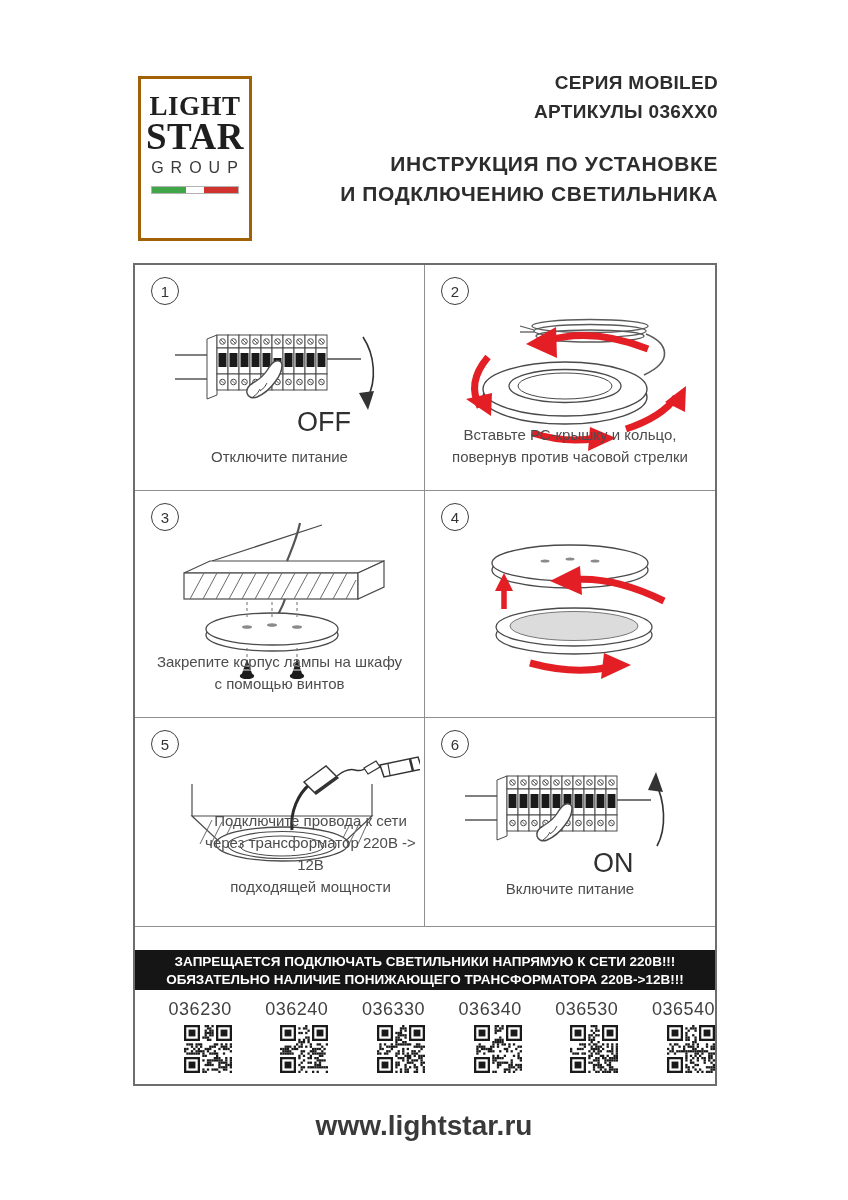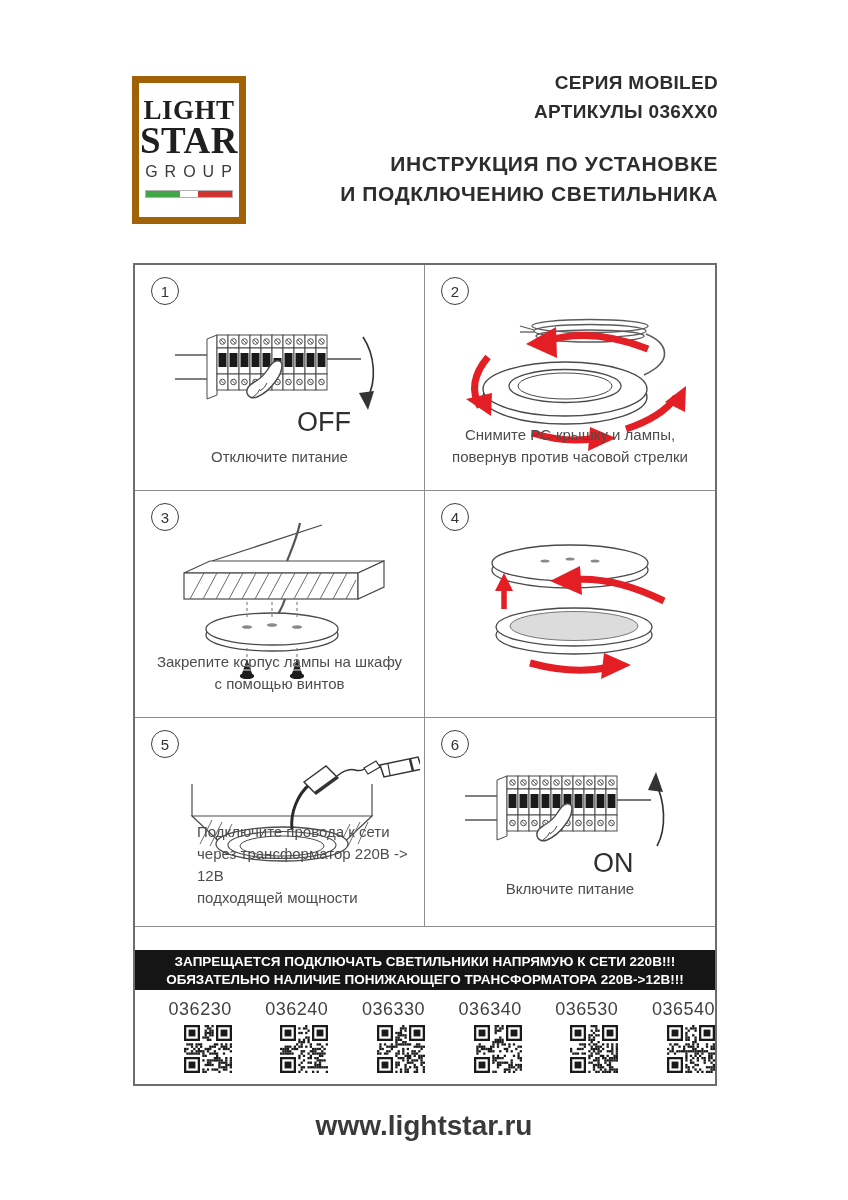--- a/index.html
+++ b/index.html
@@ -2,22 +2,22 @@
 <html style="--accent-red: #e31e24; --flag-green: #41a648; --flag-red: #d1342f; --warning-bg: #151515; --text-dark: #2d2d2d; --caption-gray: #4d4d4d;"><head>
 <meta charset="utf-8">
 <style>
   html,body{margin:0;padding:0;background:#fff;}
   .page{
     position:relative;width:848px;height:1200px;background:#fff;overflow:hidden;
     font-family:"Liberation Sans",sans-serif;color:var(--text-dark,#2d2d2d);
   }
   
   .logo-box{
-    position:absolute;left:132px;top:76px;width:114px;height:148px;
-    border:7px solid #a16207;background:#fff;text-align:center;box-sizing:border-box;
+    position:absolute;left:138px;top:76px;width:114px;height:165px;
+    border:3px solid #a16207;background:#fff;text-align:center;box-sizing:border-box;
   }
   .logo-word1{font-family:"Liberation Serif",serif;font-weight:700;font-size:27px;letter-spacing:.5px;line-height:27px;margin-top:14px;color:#1f1f1f;}
   .logo-word2{font-family:"Liberation Serif",serif;font-weight:700;font-size:37px;letter-spacing:.5px;line-height:34px;color:#1f1f1f;}
   .logo-word3{font-size:16px;letter-spacing:7px;margin-top:5px;margin-left:6px;color:#3a3a3a;}
   .logo-flag{display:flex;width:86px;height:6px;margin:9px auto 0;border:1px solid #b3b3b3;}
   .logo-flag .fg{flex:4;background:var(--flag-green,#41a648);}
   .logo-flag .fw{flex:2;background:#fff;}
   .logo-flag .fr{flex:4;background:var(--flag-red,#d1342f);}
   .header-text{position:absolute;right:130px;top:68px;text-align:right;}
   .series-line{font-size:19px;font-weight:700;line-height:29px;letter-spacing:.3px;}
@@ -34,21 +34,21 @@
   .badge{
     position:absolute;left:16px;top:12px;width:28px;height:28px;border:1.4px solid #3f3f3f;
     border-radius:50%;display:flex;align-items:center;justify-content:center;
     font-size:15px;color:#333;background:#fff;box-sizing:border-box;
   }
   .illus{position:absolute;left:50%;transform:translateX(-50%);}
   .caption{
     position:absolute;left:0;right:0;bottom:22px;text-align:center;
     font-size:15px;line-height:22px;color:var(--caption-gray,#4d4d4d);
   }
-  .caption.left-align{text-align:left;padding-left:62px;bottom:17px;}
+  .caption.left-align{text-align:center;padding-left:62px;bottom:28px;}
   .caption.low{bottom:26px;}
   svg text{font-family:"Liberation Sans",sans-serif;}
   
   .warning{
     height:40px;background:var(--warning-bg,#151515);color:#fff;text-align:center;
     font-weight:700;font-size:13.5px;line-height:18px;padding-top:3px;box-sizing:border-box;margin-top:23px;
   }
   
   .articles{display:flex;height:94px;}
   .article-col{flex:1;text-align:right;}
@@ -157,21 +157,21 @@
             <polygon points="116,28 86,45 117,59" fill="var(--accent-red,#e31e24)"></polygon>
             <path d="M48,58 Q26,84 40,108" fill="none" stroke="var(--accent-red,#e31e24)" stroke-width="7"></path>
             <polygon points="26,100 51,117 52,94" fill="var(--accent-red,#e31e24)"></polygon>
             <path d="M92,134 Q128,145 156,139" fill="none" stroke="var(--accent-red,#e31e24)" stroke-width="7"></path>
             <polygon points="150,128 176,139 148,152" fill="var(--accent-red,#e31e24)"></polygon>
             <path d="M186,130 Q222,118 236,98" fill="none" stroke="var(--accent-red,#e31e24)" stroke-width="7"></path>
             <polygon points="225,103 246,87 245,113" fill="var(--accent-red,#e31e24)"></polygon>
           </g>
         </svg>
         <div class="caption">
-          <div>Снимите РС-крышку и лампы,</div>
+          <div>Вставьте РС-крышку и кольцо,</div>
           <div>повернув против часовой стрелки</div>
         </div>
       </div>
     </div>
 
     <div class="row row2">
 
       <div class="cell left">
         <div class="badge">3</div>
         <svg class="illus" style="top:26px" width="260" height="178" viewBox="0 0 260 178">

